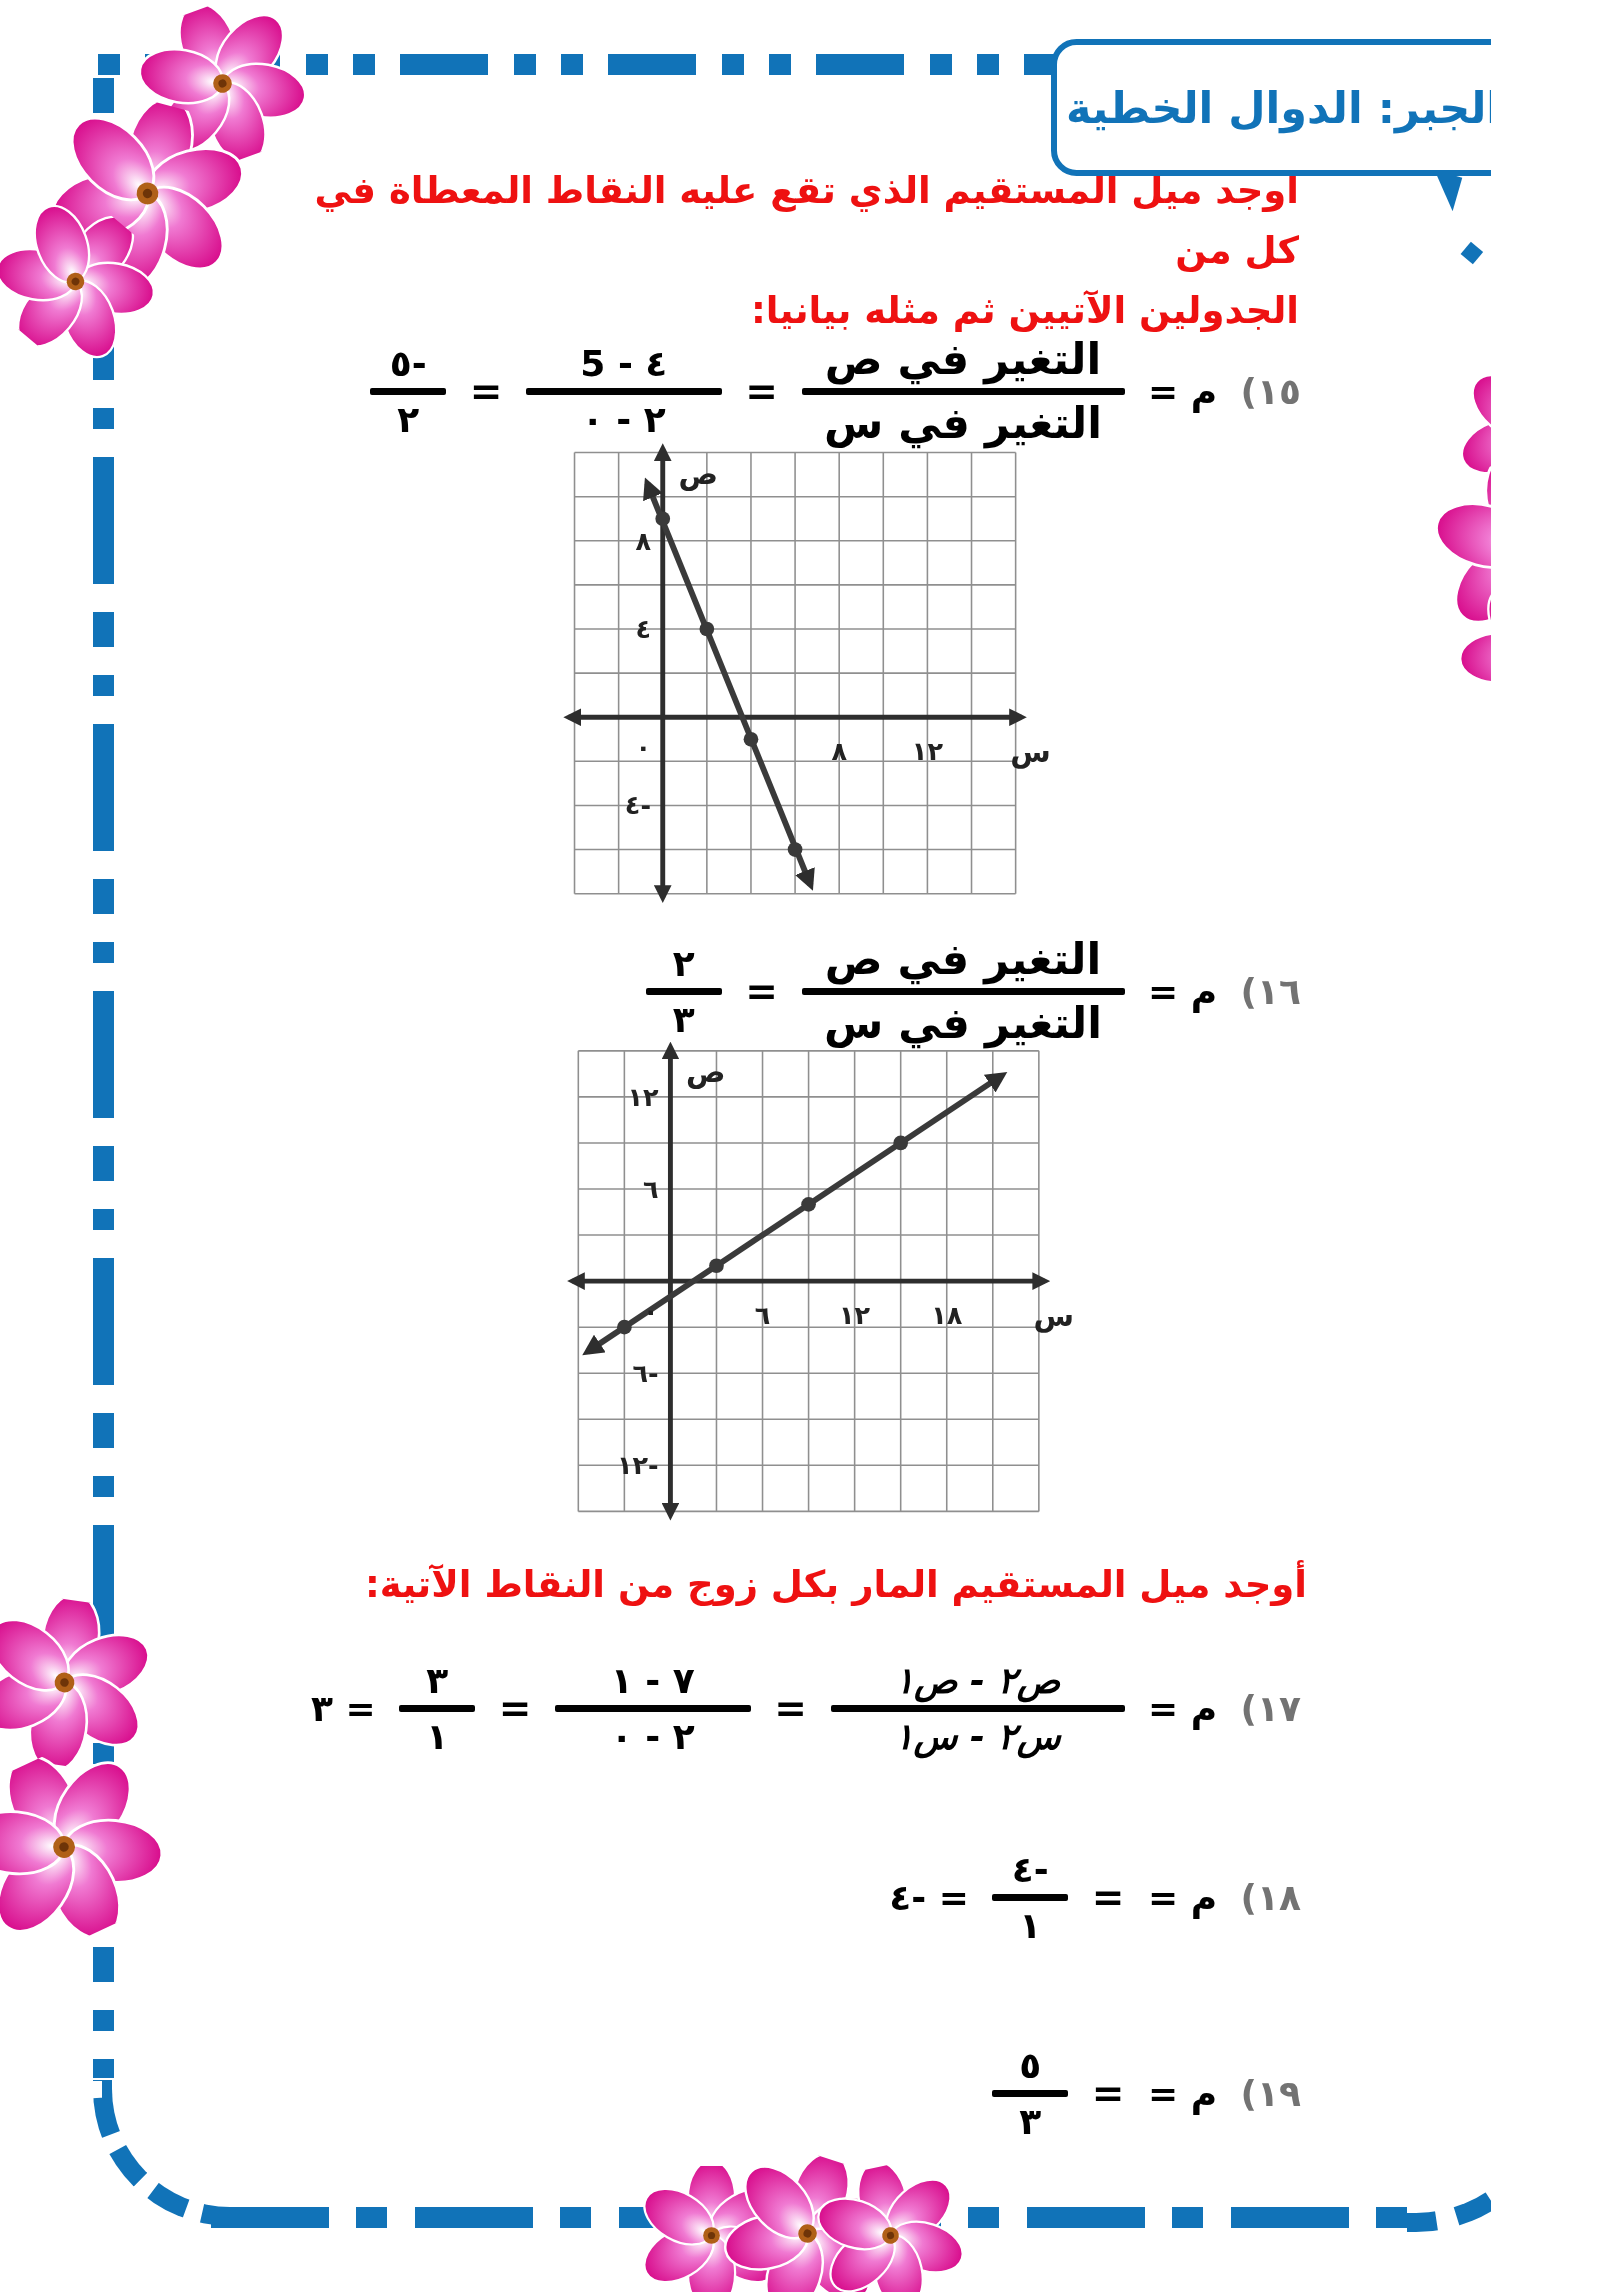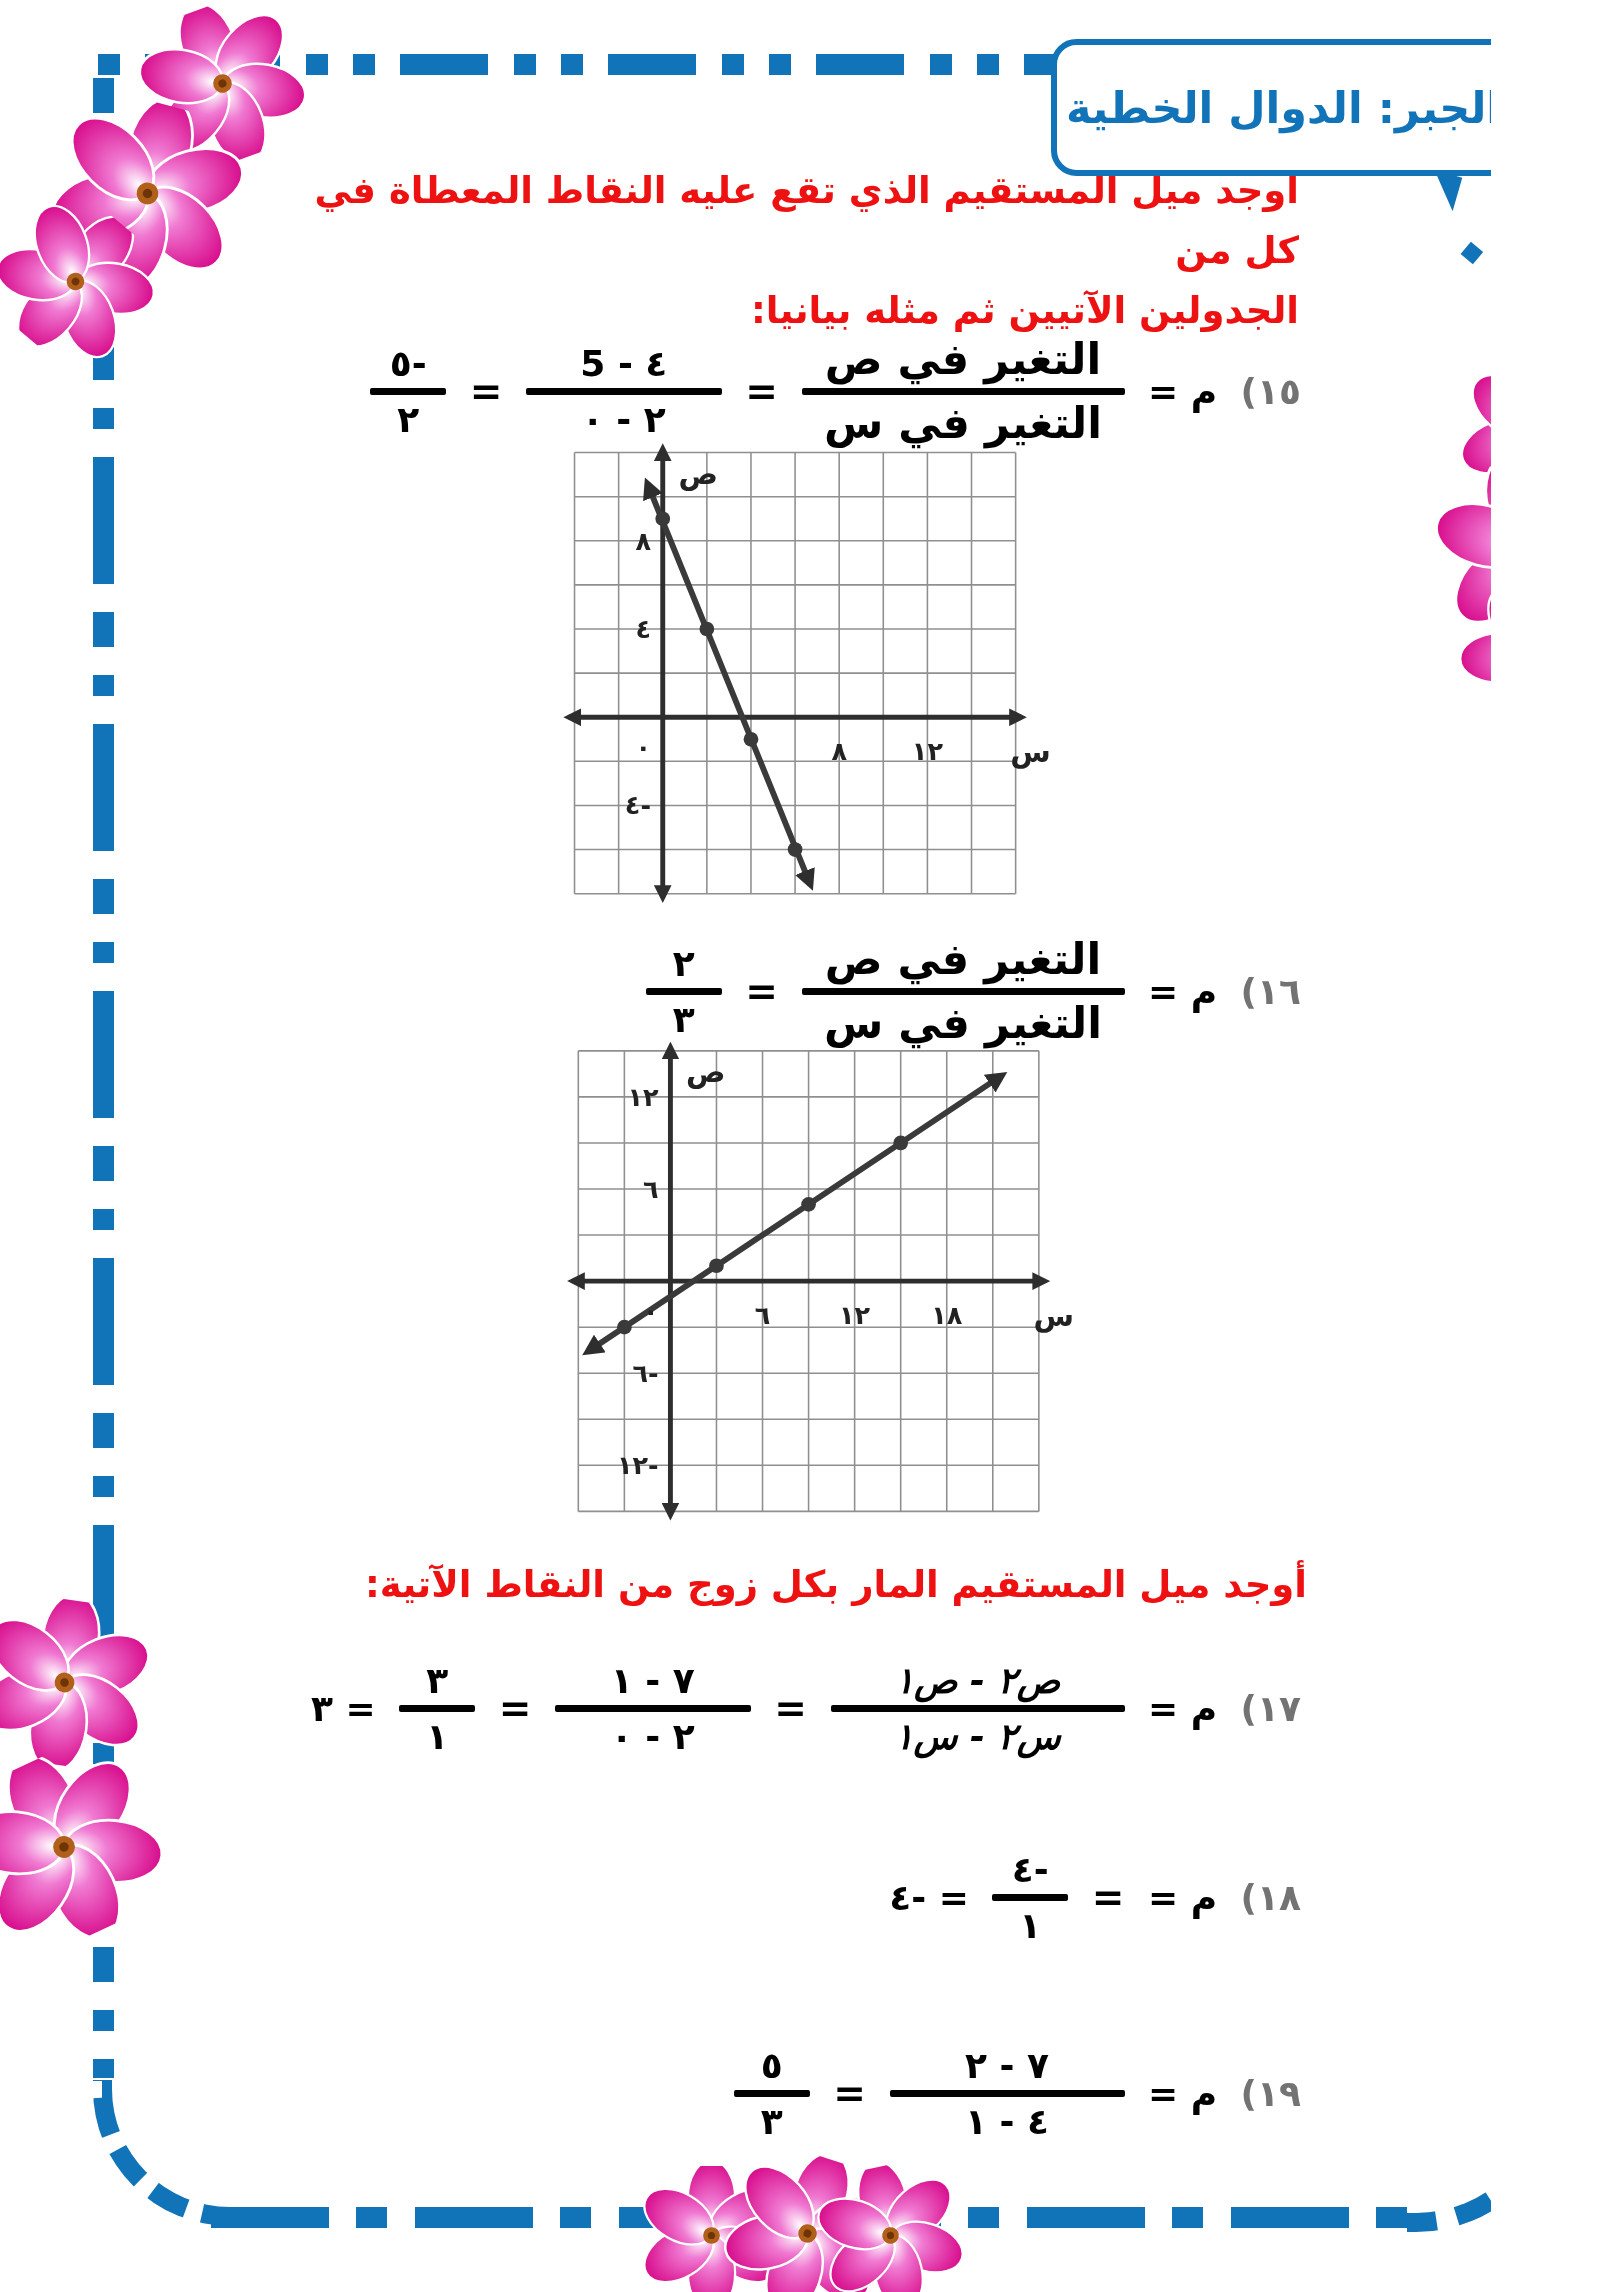--- a/index.html
+++ b/index.html
@@ -243,25 +243,20 @@
       <span class="num">-٤</span>
       <span class="bar"></span>
       <span class="den">١</span>
     </span>
     <span class="tail">= -٤</span>
   </div>
 
   <div class="eqrow" style="top:2041px">
     <span class="pnum">١٩)</span>
     <span>م =</span>
-    <span class="frac f-b19">
-      <span class="num">٧ - ٢</span>
-      <span class="bar"></span>
-      <span class="den">٤ - ١</span>
-    </span>
     <span class="eq">=</span>
     <span class="frac f-sm">
       <span class="num">٥</span>
       <span class="bar"></span>
       <span class="den">٣</span>
     </span>
   </div>
 
   <svg width="0" height="0" style="position:absolute" aria-hidden="true">
     <defs>

